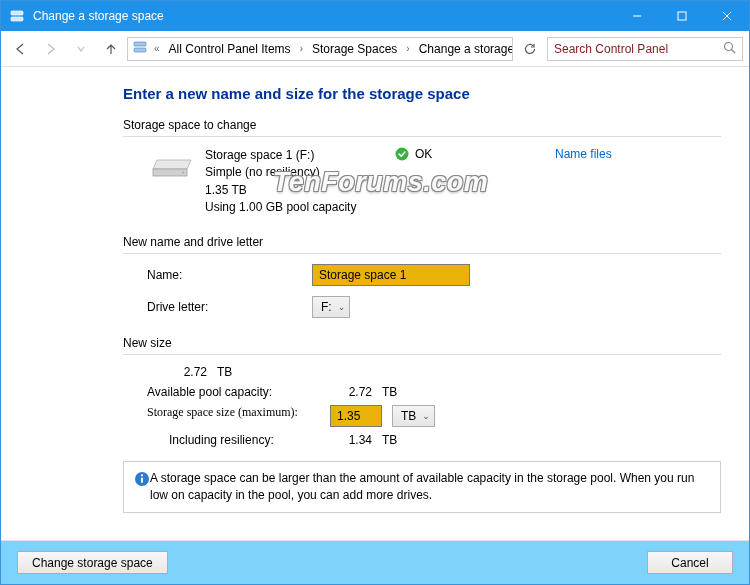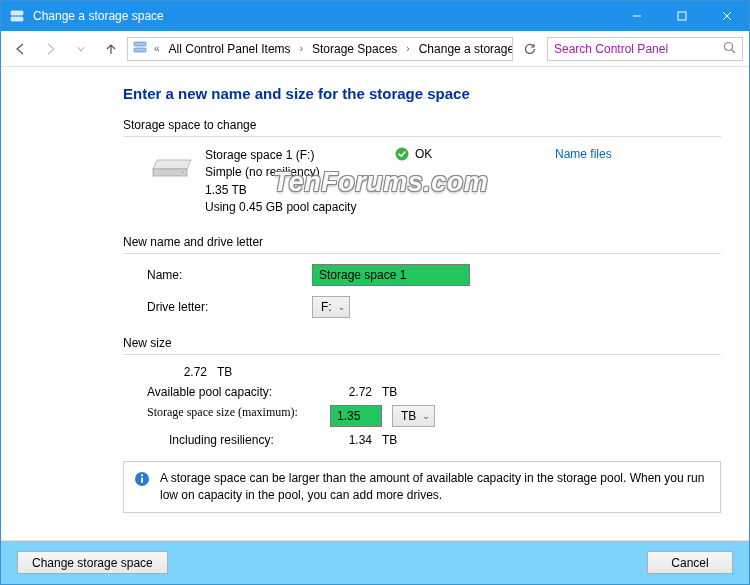--- a/index.html
+++ b/index.html
@@ -12,43 +12,43 @@
   .titlebar .winbtn svg { stroke:#fff; }
   .titlebar .winbtn.close { background:#1e91ea; }
   .navrow { height: 36px; display:flex; align-items:center; border-bottom: 1px solid #e1e1e1; padding: 0 6px; gap:2px; font-size: 12px; color:#000; }
   .navbtn { width: 28px; height: 28px; display:flex; align-items:center; justify-content:center; color:#555; }
   .navbtn.disabled { color:#bdbdbd; }
   .navbtn svg { stroke: currentColor; }
   .breadcrumb { flex:1; display:flex; align-items:center; height:24px; border:1px solid #cccccc; background:#fff; padding:0 4px; gap:4px; overflow:hidden; }
   .breadcrumb .seg { white-space:nowrap; padding:2px 2px; border:1px solid transparent; }
   .breadcrumb .sep { color:#606060; font-size:10px; padding:0 2px; }
   .refreshbtn { width:22px; height:22px; display:flex; align-items:center; justify-content:center; margin:0 4px; }
-  .searchbox { width:196px; height:24px; border:1px solid #cccccc; display:flex; align-items:center; padding:0 6px; color:#a21caf; font-size:12px; position:relative; }
+  .searchbox { width:196px; height:24px; border:1px solid #cccccc; display:flex; align-items:center; padding:0 6px; color:#7f1d1d; font-size:12px; position:relative; }
   .searchbox .mag { margin-left:auto; }
   .content { flex:1; padding: 12px 28px 8px 28px; overflow:auto; position:relative; }
   .page-title { color:#003399; font-size:15px; font-weight:600; margin:6px 0 16px 94px; }
   .section-head { font-size:12px; color:#000; margin:10px 0 0 94px; }
   .section-rule { border:none; border-top:1px solid #dcdcdc; margin:4px 0 10px 94px; }
   .storage-row { display:flex; margin-left:118px; font-size:12px; }
   .drive-icon { width:46px; height:34px; margin-right:12px; flex-shrink:0; }
   .storage-lines { line-height:1.45; min-width:190px; }
   .status-col { display:flex; align-items:flex-start; gap:6px; min-width:130px; padding-top:0; }
   .ok-icon { width:14px; height:14px; }
   .link { color:#0066cc; cursor:pointer; font-size:12px; }
   .form-row { display:flex; align-items:center; margin:6px 0 6px 118px; font-size:12px; }
   .form-row .label { width:165px; }
   .form-row.indent .label { padding-left:22px; width:165px; }
   .val-col { width:70px; text-align:right; padding-right:10px; }
   .unit-col { width:55px; text-align:left; }
-  input[type=text].tb { height:22px; border:1px solid #7a7a7a; font-size:12px; padding:0 6px; background:#22c55e; }
+  input[type=text].tb { height:22px; border:1px solid #7a7a7a; font-size:12px; padding:0 6px; background:#eab308; }
   .tb-name { width:158px; }
   .tb-size { width:52px; }
   .dd { height:22px; border:1px solid #adadad; background:linear-gradient(#f3f3f3,#e6e6e6); font-size:12px; display:inline-flex; align-items:center; padding:0 4px 0 8px; gap:6px; }
   .dd .chev { font-size:9px; color:#555; }
-  .info-box { border:1px solid #cfcfcf; margin:14px 0 0 94px; padding:8px 10px 8px 10px; display:flex; gap:10px; font-size:12px; line-height:1.45; }
+  .info-box { border:1px solid #cfcfcf; margin:14px 0 0 94px; padding:8px 10px 8px 10px; display:flex; gap:0; font-size:12px; line-height:1.45; }
   .info-icon { width:16px; height:16px; flex-shrink:0; margin-top:1px; }
   .footer { height:44px; border-top:1px solid #e1e1e1; background:#7dd3fc; display:flex; align-items:center; justify-content:space-between; padding:0 16px; gap:10px; }
   .btn { min-width:86px; height:23px; font-size:12px; border:1px solid #adadad; background:linear-gradient(#f7f7f7,#e8e8e8); padding:0 14px; display:inline-flex; align-items:center; justify-content:center; }
   .btn.wide { min-width:150px; }
   .watermark { position:absolute; top:100px; left:11px; right:0; text-align:center; font-size:27px; font-weight:700; color:rgba(255,255,255,0.95); text-shadow: -1px -1px 0 #888, 1px -1px 0 #888, -1px 1px 0 #888, 1px 1px 0 #888, 0 2px 3px rgba(0,0,0,0.3); font-style:italic; pointer-events:none; letter-spacing:0.5px; }
 </style>
 </head>
 <body>
 
 <div class="window">
@@ -148,21 +148,21 @@
         <svg width="46" height="34" viewBox="0 0 46 34">
           <polygon points="6,22 40,22 44,13 10,13" fill="#e8e8e8" stroke="#b0b0b0" stroke-width="0.8"></polygon>
           <rect x="6" y="22" width="34" height="7" fill="#d0d0d0" stroke="#a0a0a0" stroke-width="0.8"></rect>
           <circle cx="36" cy="25.5" r="1" fill="#7bd17b"></circle>
         </svg>
       </div>
       <div class="storage-lines">
         <div>Storage space 1 (F:)</div>
         <div>Simple (no resiliency)</div>
         <div>1.35 TB</div>
-        <div>Using 0.45 GB pool capacity</div>
+        <div>Using 1.00 GB pool capacity</div>
       </div>
       <div class="status-col">
         <span class="ok-icon">
           <svg width="14" height="14" viewBox="0 0 14 14">
               <circle cx="7" cy="7" r="6.5" fill="#3cb043"></circle>
               <path d="M4 7.2 L6.2 9.2 L10 5" stroke="#fff" stroke-width="1.6" fill="none" stroke-linecap="round"></path>
             </svg>
         </span>
         <span>OK</span>
       </div>

